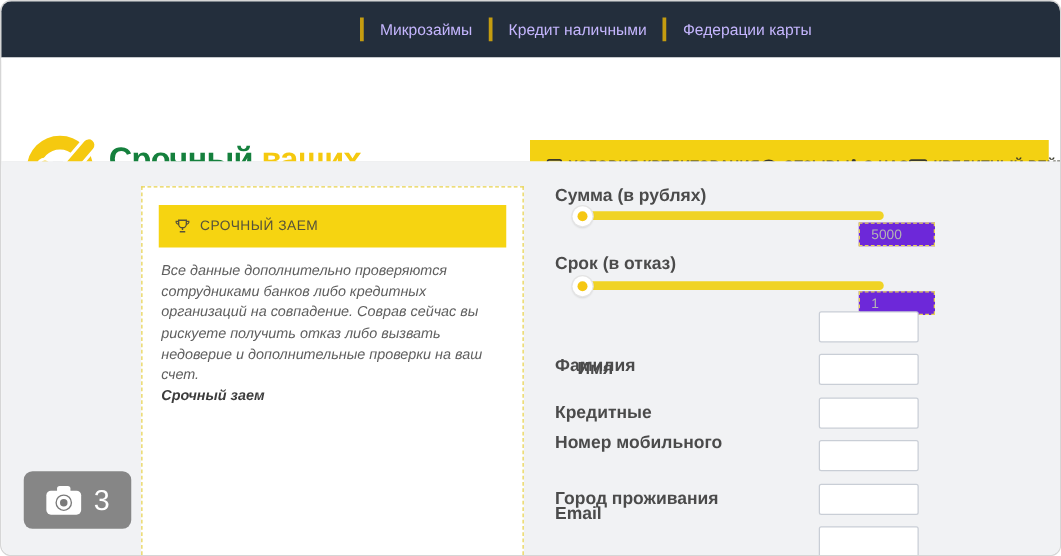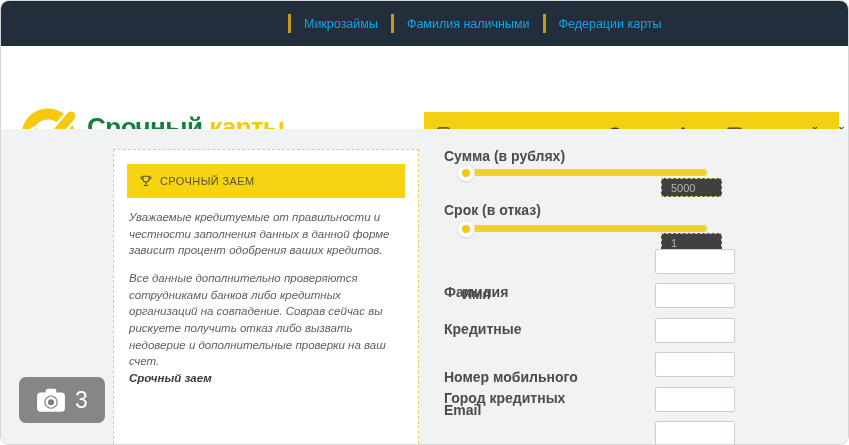--- a/index.html
+++ b/index.html
@@ -5,21 +5,21 @@
   html,body{margin:0;padding:0;background:#ffffff;}
   body{font-family:"Liberation Sans", sans-serif; width:849px; height:445px; position:relative;}
   .frame{
     position:absolute; left:0; top:0; width:847px; height:443px;
     border:1px solid #d6d6d6; border-radius:9px; overflow:hidden; background:#fff;
   }
   
   .topbar{position:absolute; left:0; top:0; width:100%; height:45px; background:#232e3c;}
   .topnav{position:absolute; left:287px; top:0; height:45px; display:flex; align-items:center; gap:13px;}
   .topnav .divider{width:3px; height:19px; background:#c49c10;}
-  .topnav a{color:#0ea5e9; font-size:12.5px; text-decoration:none; white-space:nowrap;}
+  .topnav a{color:#c4b5fd; font-size:12.5px; text-decoration:none; white-space:nowrap;}
   
   .header{position:absolute; left:0; top:45px; width:100%; height:83px; background:#ffffff;
           box-shadow:0 2px 5px rgba(0,0,0,0.15);}
   .logo{position:absolute; left:20px; top:57px; display:flex; align-items:center;}
   .logo-mark{width:60px; height:60px; margin-right:6px;}
   .logo-text .brand{font-size:26px; font-weight:bold; line-height:26px; letter-spacing:-0.5px;}
   .brand-dark{color:#15803d;} .brand-yellow{color:#f5c90f;}
   .tagline{font-size:8px; font-style:italic; color:#f0c40e; margin-top:3px; letter-spacing:0.2px;}
   .menubar{position:absolute; left:423px; top:66px; width:415px; height:42px; background:#f3d112;
            display:flex; align-items:center; justify-content:space-between; padding:0 13px; box-sizing:border-box;}
@@ -34,58 +34,58 @@
                  padding-left:12px; color:#56523a; font-size:11px; letter-spacing:0.4px;}
   .panel p{font-style:italic; color:#5e5e5e; font-size:11.5px; line-height:1.45; margin:11px 2px 0 2px;}
   .panel .brand-line{font-style:italic; font-weight:bold; color:#3c3c3c; font-size:11.5px; margin:2px 2px 0 2px;}
   
   .form-label{position:absolute; font-size:14px; color:#4b4b4b;font-weight:bold;}
   .slider-track{position:absolute; height:7px; width:248px; left:458px; background:#f0d325; border-radius:4px; cursor:pointer;}
   .slider-handle{position:absolute; left:457px; width:16px; height:16px; border-radius:50%; background:#ffffff;
                  box-shadow:0 0 0 1px #e4e4e4, 0 1px 2px rgba(0,0,0,0.2); cursor:grab;}
   .slider-handle::after{content:""; position:absolute; left:4px; top:4px; width:8px; height:8px;
                         border-radius:50%; background:#f5c711;}
-  .value-box{position:absolute; left:660px; width:50px; height:17px; background:#404040;
+  .value-box{position:absolute; left:686px; width:50px; height:17px; background:#6d28d9;
              border:1px dashed #e9d455; color:#b3b3b3; font-size:11px; padding:0 0 0 9px;
              font-family:"Liberation Sans", sans-serif; outline:none;}
   .text-input{position:absolute; left:654px; width:80px; height:25px; background:#ffffff;
               border:1px solid #c9ced6; border-radius:2px; box-sizing:border-box; outline:none;
               font-family:"Liberation Sans", sans-serif; font-size:12px; padding:0 5px;}
   
   .cam-badge{position:absolute; left:18px; top:376px; width:86px; height:46px; background:rgba(118,118,118,0.88);
              border-radius:7px; display:flex; align-items:center; justify-content:center; gap:9px; cursor:pointer;}
   .cam-badge .count{color:#ffffff; font-size:23px;}
 </style>
 </head>
 <body>
 
 <div class="frame">
 
   <div class="topbar">
     <div class="topnav">
       <span class="divider"></span>
       <a href="#">Микрозаймы</a>
       <span class="divider"></span>
-      <a href="#">Фамилия наличными</a>
+      <a href="#">Кредит наличными</a>
       <span class="divider"></span>
       <a href="#">Федерации карты</a>
     </div>
   </div>
 
   <div class="header">
     <div class="logo">
       <svg class="logo-mark" viewBox="0 0 60 60">
         <circle cx="27" cy="32" r="21" fill="none" stroke="#f5c90f" stroke-width="11"></circle>
         <path d="M15 30 L26 41 L50 13" fill="none" stroke="#ffffff" stroke-width="14" stroke-linecap="round" stroke-linejoin="round"></path>
         <path d="M15 30 L26 41 L50 13" fill="none" stroke="#f5c90f" stroke-width="9" stroke-linecap="round" stroke-linejoin="round"></path>
       </svg>
       <div class="logo-text">
         <div class="brand">
           <span class="brand-dark">Срочный</span>
-          <span class="brand-yellow">карты</span>
+          <span class="brand-yellow">ваших</span>
         </div>
         <div class="tagline">Единая заявка на кредиты во все банки РФ</div>
       </div>
     </div>
 
     <div class="menubar">
       <div class="menu-item">
         <svg width="13" height="13" viewBox="0 0 14 14">
           <rect x="1" y="1" width="12" height="12" rx="1.5" fill="none" stroke="#3a3a2c" stroke-width="1.4"></rect>
           <circle cx="7" cy="5.5" r="1.8" fill="#3a3a2c"></circle>
@@ -121,21 +121,20 @@
 
   <div class="panel">
     <div class="panel-heading">
       <svg width="14" height="14" viewBox="0 0 16 16">
         <path d="M4.5 2.5h7v3.6a3.5 3.2 0 0 1-7 0z" fill="none" stroke="#56523a" stroke-width="1.2"></path>
         <path d="M4.5 3.5H2.2a2.4 2.4 0 0 0 2.4 2.8M11.5 3.5h2.3a2.4 2.4 0 0 1-2.4 2.8" fill="none" stroke="#56523a" stroke-width="1.1"></path>
         <path d="M8 9.3v2.2M5.5 13h5" fill="none" stroke="#56523a" stroke-width="1.3"></path>
       </svg>
       <span>СРОЧНЫЙ ЗАЕМ</span>
     </div>
-    <p>Уважаемые кредитуемые от правильности и честности заполнения данных в данной форме зависит процент одобрения ваших кредитов.</p>
     <p>Все данные дополнительно проверяются сотрудниками банков либо кредитных организаций на совпадение. Соврав сейчас вы рискуете получить отказ либо вызвать недоверие и дополнительные проверки на ваш счет.</p>
     <div class="brand-line">Срочный заем</div>
 
   </div>
 
   <div class="form-label" style="left:443px; top:147px;">Сумма (в рублях)</div>
   <div class="slider-track" style="top:168px;"></div>
   <div class="slider-handle" style="top:164px;"></div>
   <input class="value-box" style="top: 177px;" value="5000">
 
@@ -146,24 +145,24 @@
 
   <div class="form-label" style="left:443px; top:250px;margin-top:33px;">Фамилия</div>
   <input class="text-input" style="top: 248px;" value="">
 
   <div class="form-label" style="left:461px; top:285px;">Имя</div>
   <input class="text-input" style="top: 282px;" value="">
 
   <div class="form-label" style="left:443px; top:320px;">Кредитные</div>
   <input class="text-input" style="top: 317px;" value="">
 
-  <div class="form-label" style="left:443px; top:368px;">Номер мобильного</div>
+  <div class="form-label" style="left:443px; top:344px;">Номер мобильного</div>
   <input class="text-input" style="top: 351px;" value="">
 
-  <div class="form-label" style="left:443px; top:389px;">Город кредитных</div>
+  <div class="form-label" style="left:443px; top:389px;">Город проживания</div>
   <input class="text-input" style="top: 386px;" value="">
 
   <div class="form-label" style="left:443px; top:401px;">Email</div>
   <input class="text-input" style="top: 420px;" value="">
 
   <div class="cam-badge">
     <svg width="30" height="26" viewBox="0 0 28 24">
       <rect x="1" y="5" width="26" height="18" rx="3.5" fill="#ffffff"></rect>
       <rect x="9" y="1.5" width="10" height="6" rx="2" fill="#ffffff"></rect>
       <circle cx="14" cy="14" r="6.2" fill="#7a7a7a"></circle>

